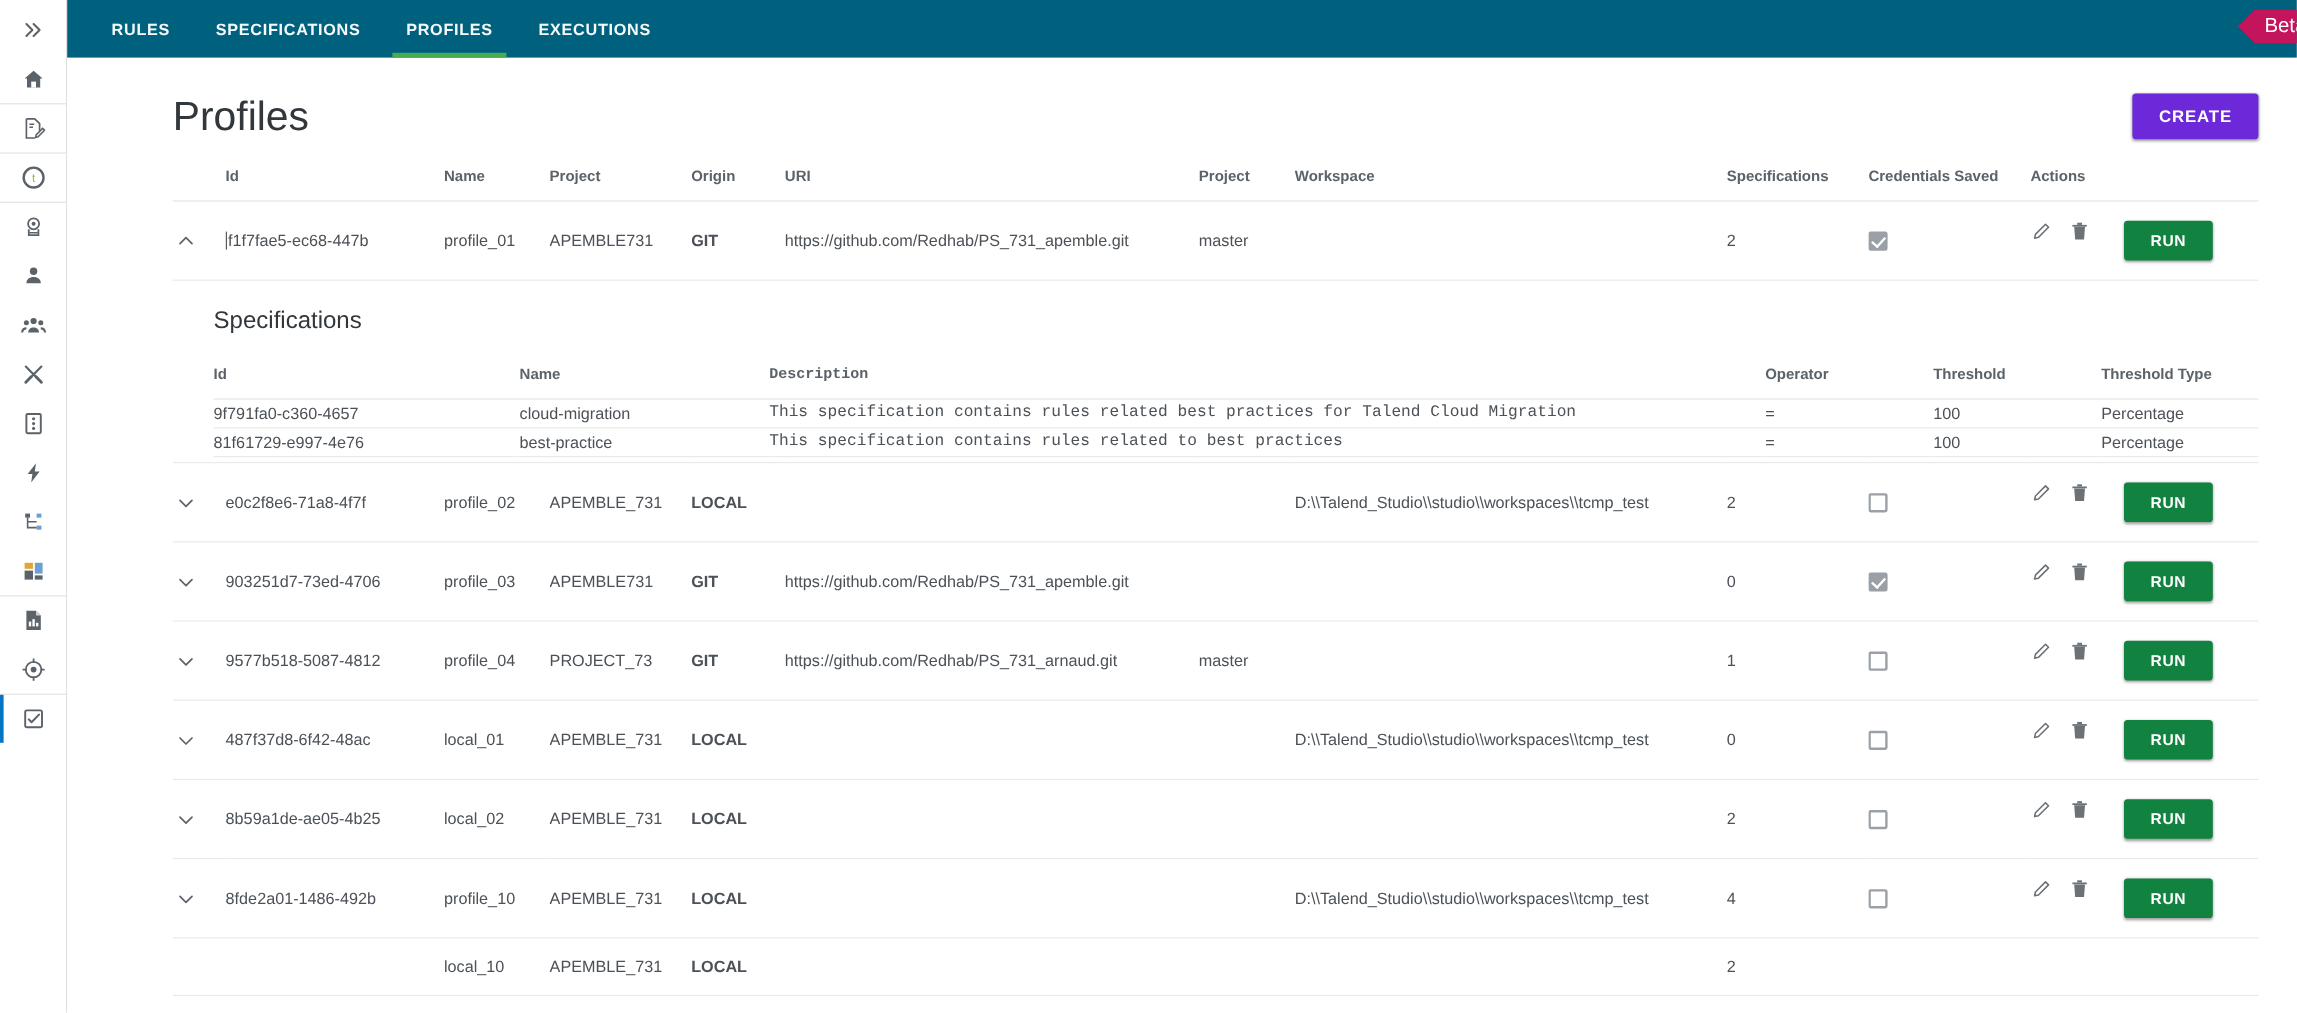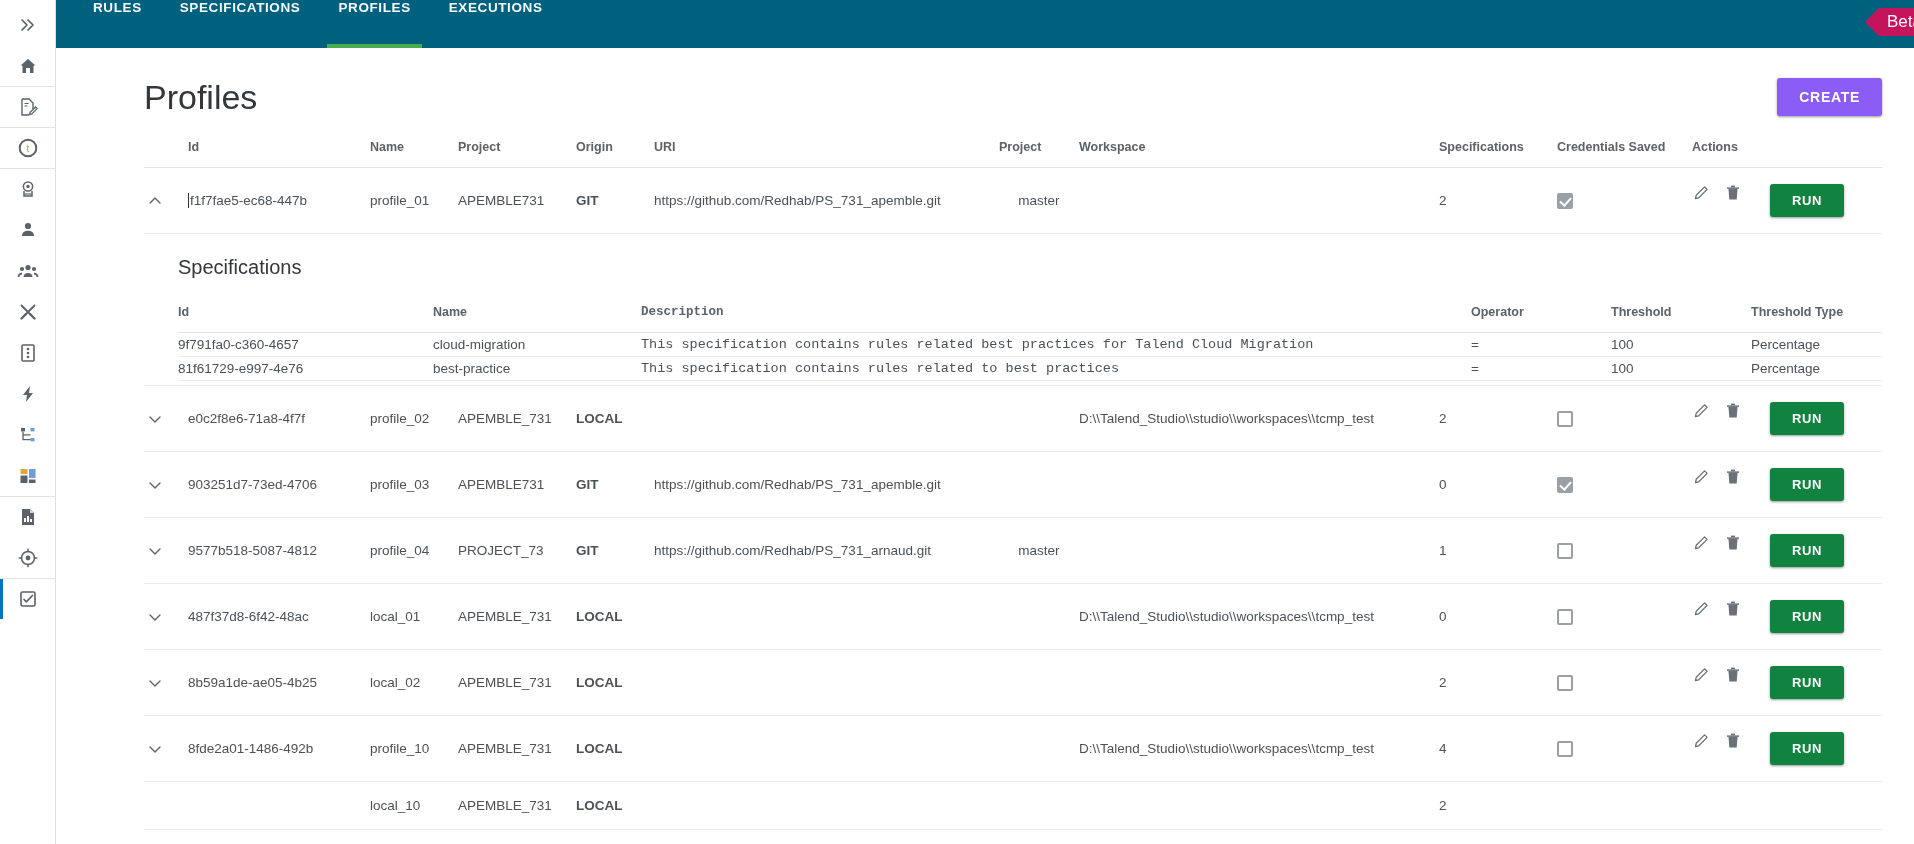--- a/index.html
+++ b/index.html
@@ -48,21 +48,21 @@
     display: flex; align-items: stretch;
     position: relative;
   }
   .tabs { display: flex; align-items: stretch; padding-left: 18px; }
   .tab {
     color: #ffffff;
     font-size: 13.5px;
     font-weight: bold;
     letter-spacing: 0.6px;
     padding: 0 19px;
-    display: flex; 
+    display: flex; align-items: center;
     cursor: pointer;
     position: relative;
     text-transform: uppercase;
     opacity: .97;
   }
   .tab.active::after {
     content: "";
     position: absolute; left: 8px; right: 8px; bottom: 0;
     height: 4px; background: #4caf50;
   }
@@ -83,21 +83,21 @@
     overflow: hidden;
     position: relative;
   }
 
   .page-head {
     display: flex; align-items: center; justify-content: space-between;
     padding: 30px 56px 6px 88px;
   }
   .page-title { font-size: 34px; font-weight: 400; color: #32373c; line-height: 1; }
   .btn-create {
-    background: #8b5cf6; color: #fff;
+    background: #6d28d9; color: #fff;
     border: none; border-radius: 3px;
     font-size: 14px; font-weight: bold; letter-spacing: .7px;
     padding: 11px 22px;
     cursor: pointer;
     box-shadow: 0 1px 3px rgba(0,0,0,.26), 0 1px 2px rgba(0,0,0,.18);
     font-family: "Liberation Sans", sans-serif;
   }
 
   .table-wrap { padding: 18px 56px 0 88px; }
 
@@ -116,21 +116,21 @@
     white-space: nowrap; overflow: hidden; text-overflow: ellipsis;
   }
 
   
   .c-toggle { width: 44px; }
   .c-id     { width: 182px; }
   .c-name   { width: 88px; }
   .c-proj   { width: 118px; }
   .c-origin { width: 78px; font-weight: bold; }
   .c-uri    { width: 345px; }
-  .c-branch { width: 80px; text-align: center; }
+  .c-branch { width: 80px; }
   .c-ws     { width: 360px; margin-left: 15px; }
   .c-specs  { width: 118px; text-align: right; }
   .c-cred   { width: 135px; }
   .c-act    { width: 190px; }
 
   th.c-specs { text-align: left; padding-left: 40px; }
   td.c-specs { text-align: left; padding-left: 72px; }
   th.c-cred  { padding-left: 30px; }
   td.c-cred  { padding-left: 30px; }
   th.c-act   { padding-left: 28px; }

